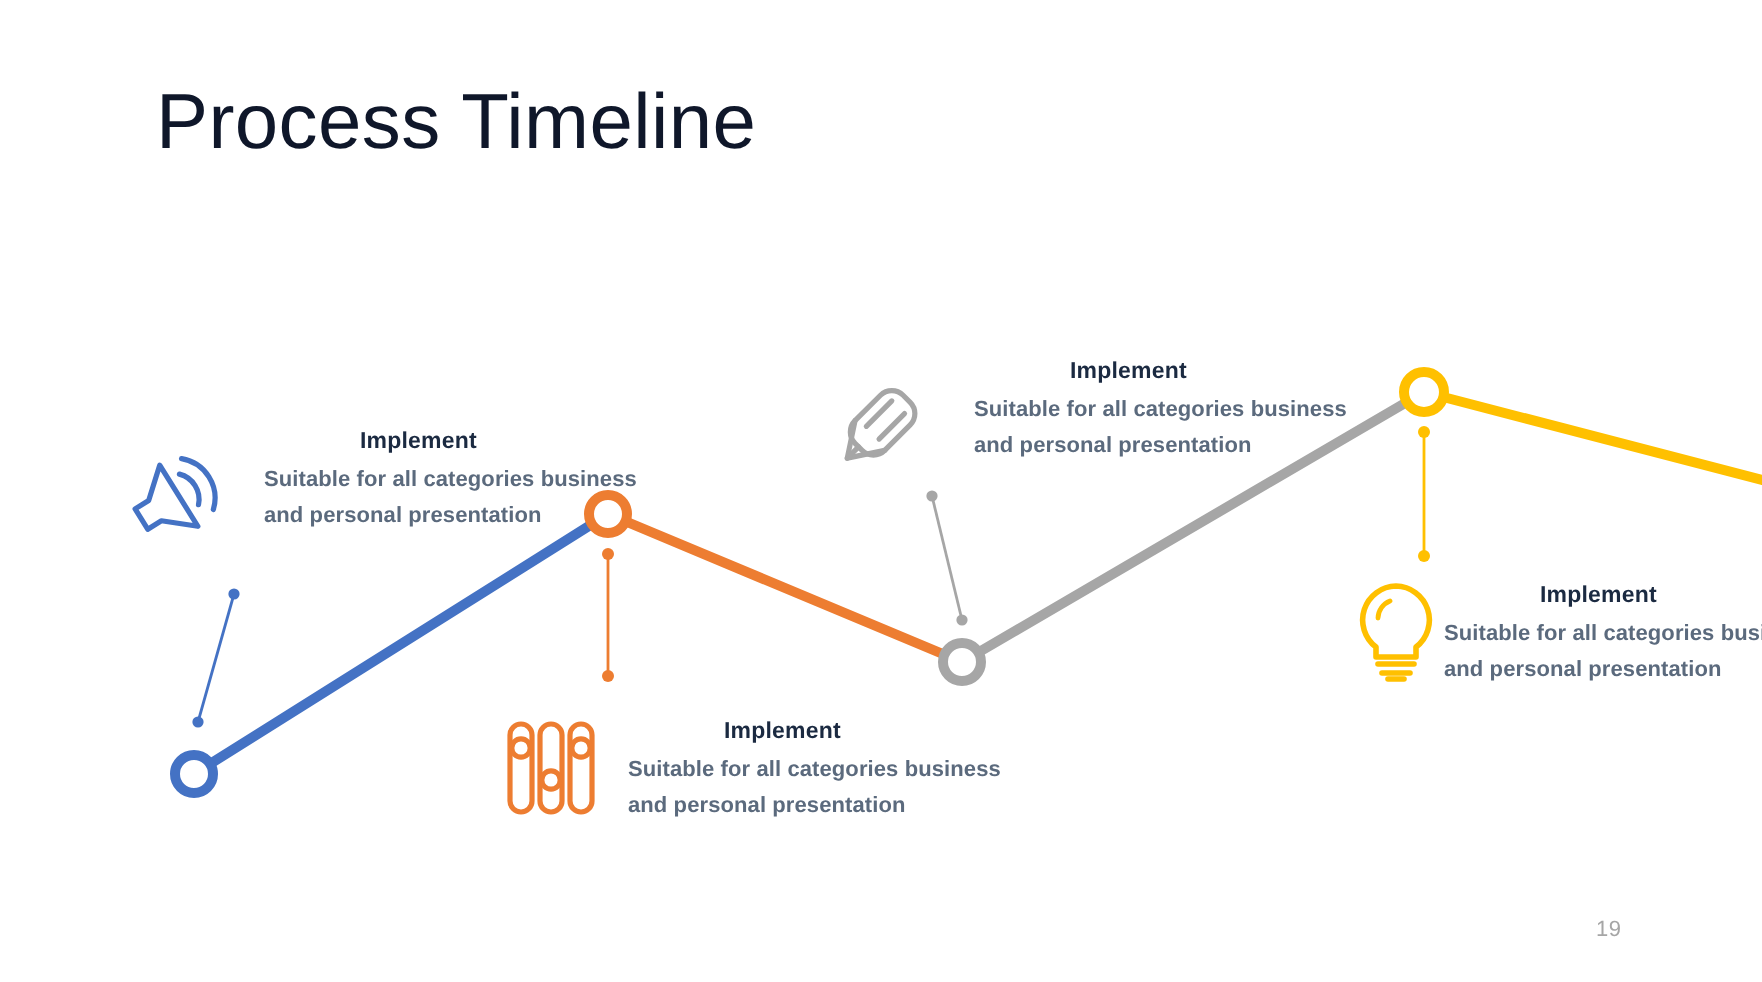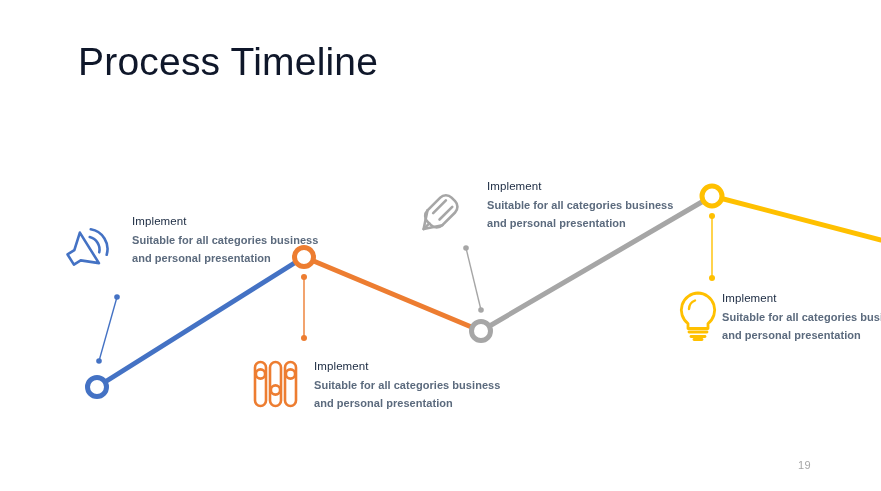--- a/index.html
+++ b/index.html
@@ -38,24 +38,25 @@
     left: 0; top: 0;
     width: 881px;
     height: 491px;
   }
   .callout {
     position: absolute;
     white-space: nowrap;
   }
   .callout-title {
     font-size: 11.5px;
-    font-weight: normal;
+    font-weight: bold;
     color: #1b2a41;
     line-height: 17px;
     letter-spacing: 0.1px;
+    margin-left: 48px;
   }
   .callout-body {
     font-size: 11px;
     font-weight: 700;
     color: #5b6a7d;
     line-height: 16px;
     letter-spacing: 0.05px;
     margin-top: 2px;
   }
   #callout-1 { left: 132px; top: 213px; }

